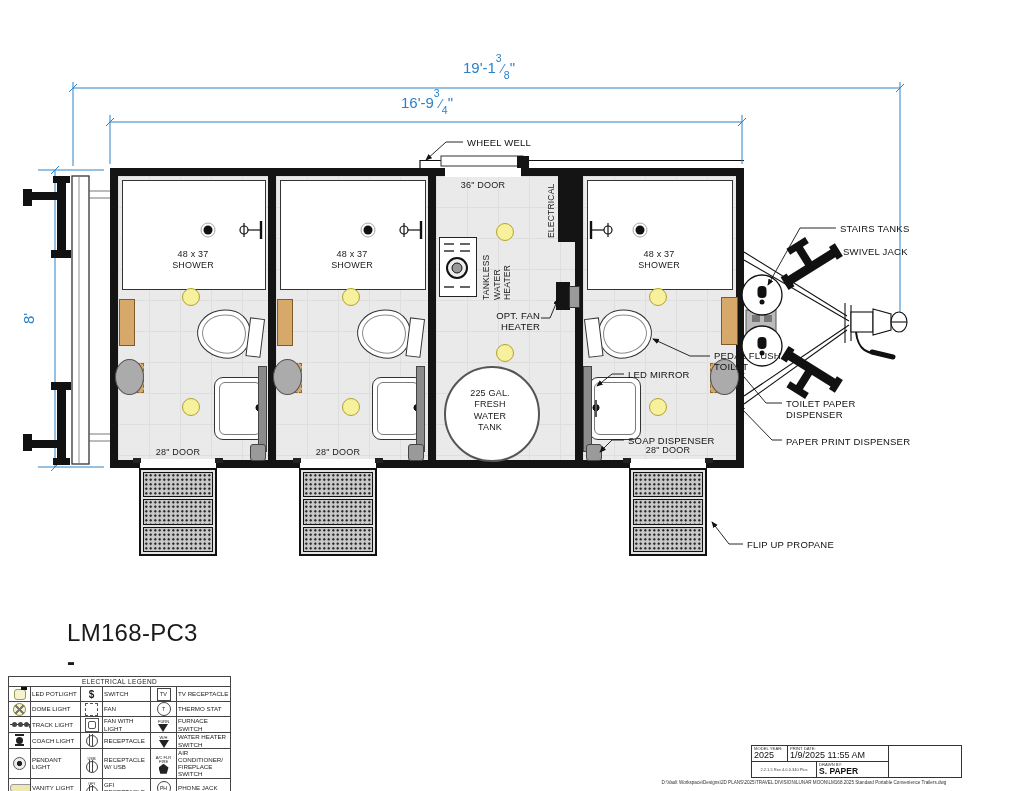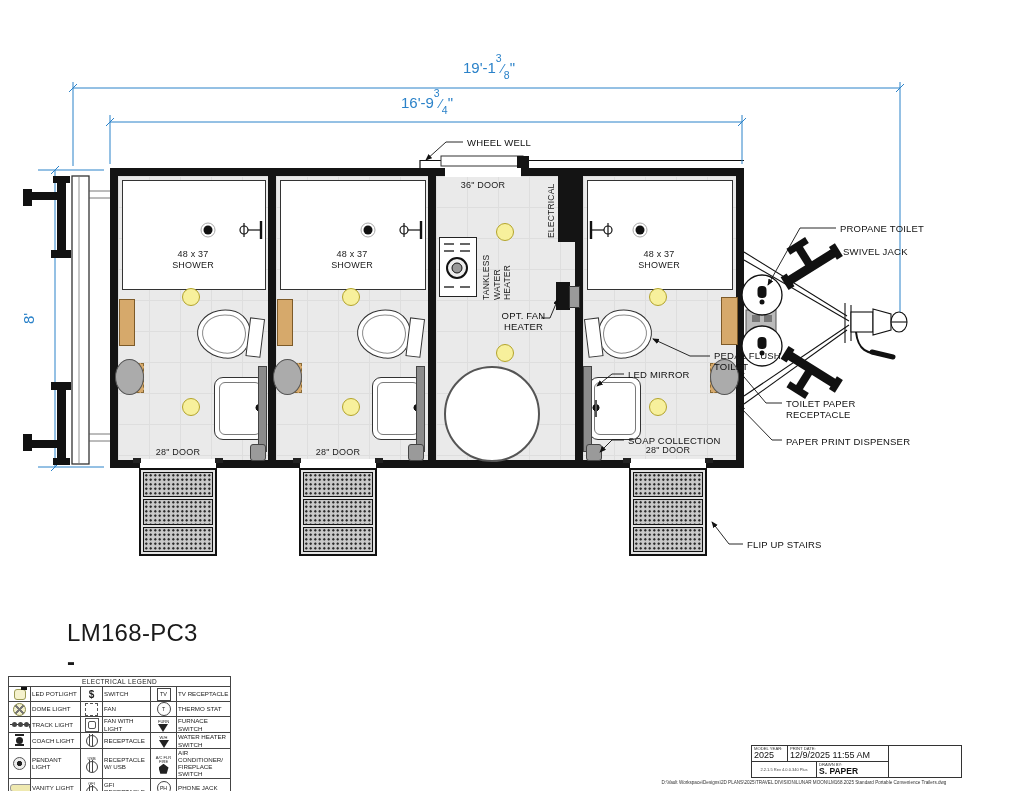--- a/index.html
+++ b/index.html
@@ -175,23 +175,27 @@
   <div class="lite" style="left:496px;top:344px"></div>
 
   <div class="heater"></div>
   <div class="lbl pre rot90" style="left:481px;top:300px;width:70px;font-size:8.5px">TANKLESS
 WATER
 HEATER</div>
   <div class="abs" style="left:558px;top:168px;width:25px;height:74px;background:#141414"></div>
   <div class="lbl rot90" style="left:546px;top:238px;width:64px;font-size:8.5px">ELECTRICAL</div>
   <div class="abs" style="left:556px;top:282px;width:14px;height:28px;background:#141414"></div>
   <div class="abs" style="left:569px;top:286px;width:9px;height:20px;background:#9a9a9a;border:1px solid #333"></div>
-  <div class="callout pre" style="left:481px;top:310px;width:85px;text-align:center">OPT. FAN
+  <div class="callout pre" style="left:455px;top:310px;width:85px;text-align:right">OPT. FAN
 HEATER</div>
   <div class="tankcircle"></div>
+  <div class="lbl lblc pre" style="left:444px;top:388px;width:92px">225 GAL.
+FRESH
+WATER
+TANK</div>
 
   <div class="gap" style="left:445px;top:168px;width:76px;height:9px"></div>
   <div class="lbl lblc" style="left:443px;top:180px;width:80px">36" DOOR</div>
   <div class="gap" style="left:140px;top:459px;width:76px;height:9px"></div>
   <div class="gap" style="left:300px;top:459px;width:76px;height:9px"></div>
   <div class="gap" style="left:630px;top:459px;width:76px;height:9px"></div>
   <div class="doortab" style="left:133px;top:458px;width:8px;height:5px"></div>
   <div class="doortab" style="left:215px;top:458px;width:8px;height:5px"></div>
   <div class="doortab" style="left:293px;top:458px;width:8px;height:5px"></div>
   <div class="doortab" style="left:375px;top:458px;width:8px;height:5px"></div>
@@ -347,30 +351,30 @@
       <path d="M624,374 H612 L597,386"></path>
       <path d="M624,440 H612 L600,452"></path>
       <path d="M782,403 H766 L739,371"></path>
       <path d="M782,440 H772 L739,406"></path>
       <path d="M743,544 H729 L712,522"></path>
       <path d="M541,318 H550 L558,299"></path>
     </g>
   </svg>
 
   <div class="callout" style="left:467px;top:137px">WHEEL WELL</div>
-  <div class="callout" style="left:840px;top:223px">PROPANE TOILET</div>
+  <div class="callout" style="left:840px;top:223px">STAIRS TANKS</div>
   <div class="callout" style="left:843px;top:246px">SWIVEL JACK</div>
   <div class="callout pre" style="left:714px;top:350px;width:80px">PEDAL FLUSH
 TOILET</div>
   <div class="callout" style="left:628px;top:369px">LED MIRROR</div>
-  <div class="callout" style="left:628px;top:435px">SOAP COLLECTION</div>
+  <div class="callout" style="left:628px;top:435px">SOAP DISPENSER</div>
   <div class="callout pre" style="left:786px;top:398px;width:90px">TOILET PAPER
-RECEPTACLE</div>
+DISPENSER</div>
   <div class="callout" style="left:786px;top:436px">PAPER PRINT DISPENSER</div>
-  <div class="callout" style="left:747px;top:539px">FLIP UP STAIRS</div>
+  <div class="callout" style="left:747px;top:539px">FLIP UP PROPANE</div>
 
   <div class="bigtitle" style="left:67px;top:619px">LM168-PC3</div>
   <div class="bigtitle" style="left:67px;top:648px;font-weight:bold">-</div>
 
   <table class="legend">
     <colgroup>
         <col style="width:22px">
         <col style="width:50px">
         <col style="width:22px">
         <col style="width:48px">
@@ -451,21 +455,21 @@
   </tbody>
     </table>
 
   <div class="tblock">
     <div class="tcell" style="left:0;top:0;width:37px;height:17px">
       <div class="tlab">MODEL YEAR:</div>
       <div class="tval">2025</div>
     </div>
     <div class="tcell" style="left:36px;top:0;width:102px;height:17px">
       <div class="tlab">PRINT DATE:</div>
-      <div class="tval">12/9/2025 11:55 AM</div>
+      <div class="tval">1/9/2025 11:55 AM</div>
     </div>
     <div class="tcell" style="left:137px;top:0;width:74px;height:33px"></div>
     <div class="tcell" style="left:0;top:16px;width:66px;height:17px">
       <div class="tverN">2.2.1.5 Rev 4.0.0.340 Plus</div>
     </div>
     <div class="tcell" style="left:65px;top:16px;width:73px;height:17px">
       <div class="tlab">DRAWN BY:</div>
       <div class="tval" style="font-weight:bold;font-size:8.5px">S. PAPER</div>
     </div>
   </div>

